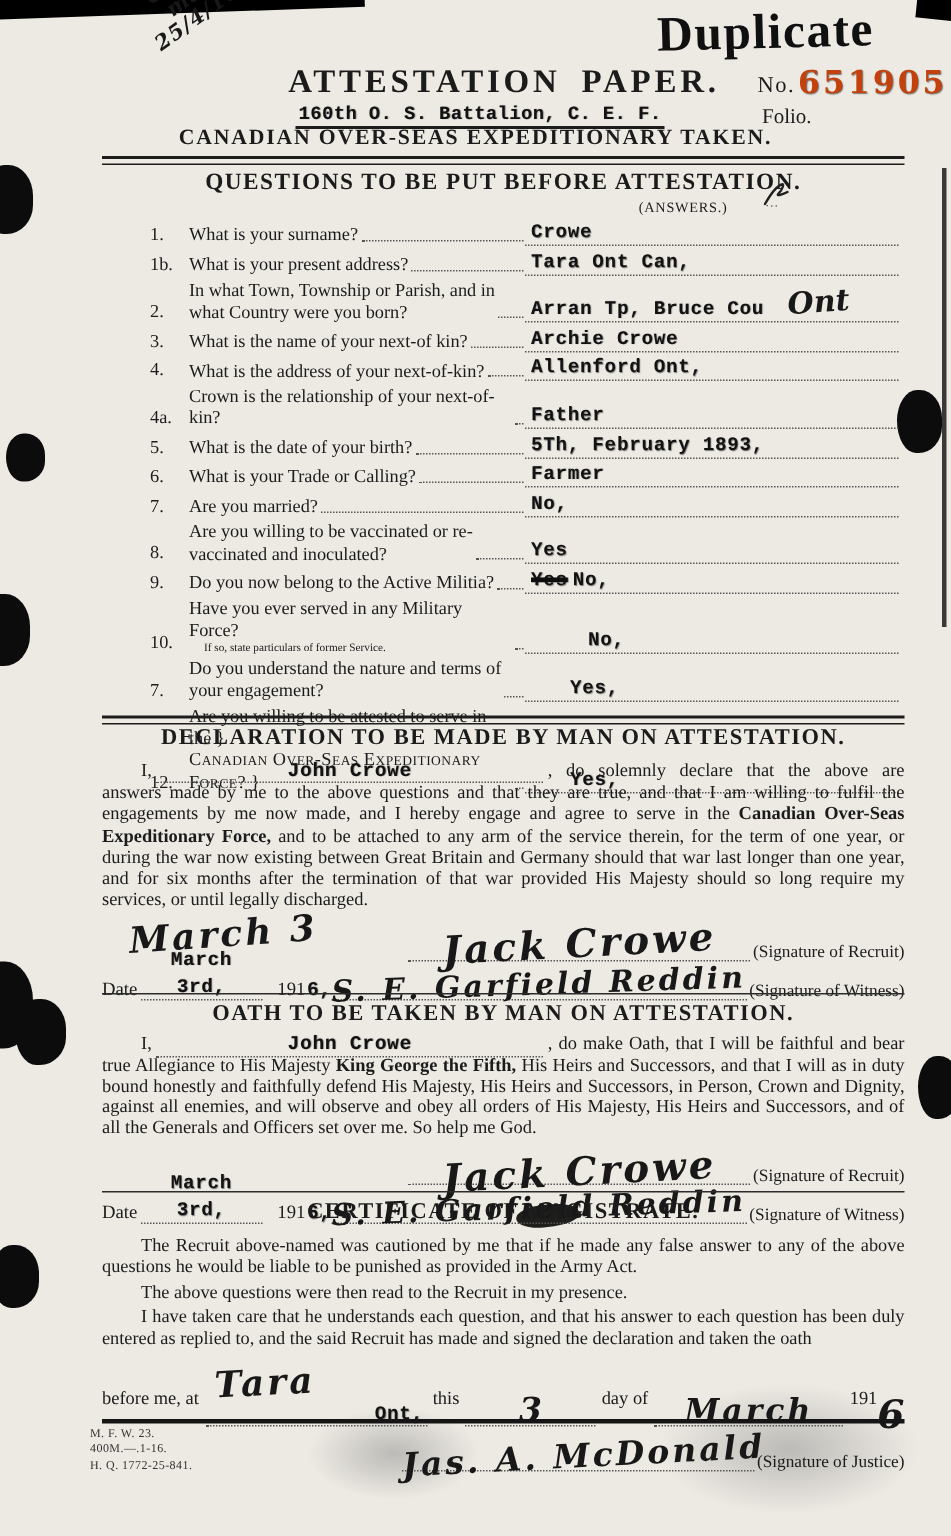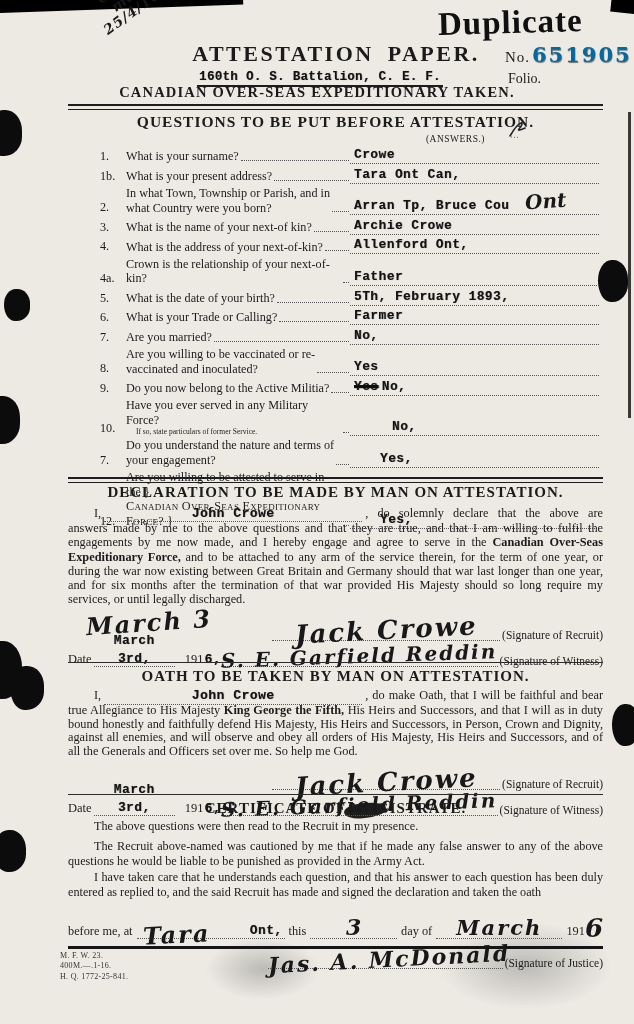--- a/index.html
+++ b/index.html
@@ -34,21 +34,21 @@
     font-size:14px;line-height:1.05;letter-spacing:1px;text-align:center;}
   .duplicate{left:438px;top:4px;font-size:33px;font-weight:600;letter-spacing:1px;
     transform:rotate(-1.5deg);color:#101010;}
   .main-title{left:146px;top:41px;width:380px;text-align:center;font-size:22px;
     font-weight:bold;letter-spacing:2.5px;word-spacing:6px;}
   .battalion-wrap{left:130px;top:66px;width:380px;text-align:center;}
   .battalion{display:inline-block;font-size:12.5px;border-bottom:2px solid #1c1c1c;
     padding:0 2px 1px 2px;letter-spacing:.3px;}
   .no-label{left:505px;top:49px;font-size:15px;letter-spacing:1px;}
   .serial{left:532px;top:42px;font-family:"DejaVu Serif", serif;font-weight:bold;
-    font-size:21px;letter-spacing:2px;color:#0369a1;text-shadow:.6px .6px .8px rgba(40,40,40,.6);}
+    font-size:21px;letter-spacing:2px;color:#c2410c;text-shadow:.6px .6px .8px rgba(40,40,40,.6);}
   .folio{left:508px;top:71px;font-size:14px;}
   .subtitle{left:67px;top:84px;width:500px;text-align:center;font-size:14.5px;
     font-weight:bold;letter-spacing:1.2px;}
   
   .q-section{left:68px;top:113px;width:535px;}
   .q-heading{font-size:15.5px;}
   .answers-label{position:absolute;right:118px;top:21px;font-size:9.5px;letter-spacing:.5px;}
   .scribble{position:absolute;right:72px;top:8px;}
   .q-list{margin-top:16px;padding-left:32px;padding-right:4px;}
   .q-row{display:flex;align-items:flex-end;margin-bottom:2.5px;}
@@ -79,21 +79,21 @@
   .date-fill{width:152px;border-bottom:1px dotted #555;text-align:center;position:relative;}
   .date-fill .typed{font-size:12.8px;}
   .date-hw{position:absolute;left:-8px;top:-22px;font-size:24px;letter-spacing:2px;
     transform:rotate(-4deg);white-space:nowrap;}
   .year-printed{font-size:12.5px;padding:0 1px 0 10px;}
   .year-typed{font-size:13px;}
   .wit-fill{flex:1;border-bottom:1px dotted #555;position:relative;height:16px;text-align:center;}
   .wit-fill .hw-sig{top:-6px;}
   
   .cert-para{font-size:12.2px;line-height:1.18;text-align:justify;text-indent:26px;margin-top:2px;}
-  .before-row{display:flex;align-items:flex-end;margin-top:14px;height:26px;font-size:12.3px;}
+  .before-row{display:flex;margin-top:26px;height:26px;font-size:12.3px;}
   .b-fill{border-bottom:1px dotted #555;position:relative;text-align:center;}
   .place-fill{width:150px;}
   .place-hw{position:absolute;left:6px;top:-18px;font-size:24px;letter-spacing:2px;transform:rotate(-3deg);}
   .place-typed{position:absolute;right:2px;bottom:0;font-size:12.8px;}
   .day-fill{width:88px;}
   .day-hw{position:relative;top:2px;font-size:22px;}
   .month-fill{width:128px;}
   .month-hw{position:relative;top:2px;font-size:21px;letter-spacing:2px;}
   .year-hw-big{font-size:26px;position:relative;top:4px;}
   .blabel{padding:0 4px;white-space:nowrap;}
@@ -309,22 +309,22 @@
     <span class="wit-fill">
       <span class="hw hw-sig witness">S. E. Garfield Reddin</span>
     </span>
     <span class="sig-label">(Signature of Witness)</span>
   </div>
 </div>
 <div class="rule thin-rule" style="top:794px;"></div>
 
 <div class="abs para-section" style="top:800px;">
   <div class="sec-h">CERTIFICATE OF MAGISTRATE.</div>
+  <div class="cert-para" style="margin-top:6px;">The Recruit above-named was cautioned by me that if he made any false answer to any of the above questions he would be liable to be punished as provided in the Army Act.</div>
   <div class="cert-para">The above questions were then read to the Recruit in my presence.</div>
-  <div class="cert-para" style="margin-top:6px;">The Recruit above-named was cautioned by me that if he made any false answer to any of the above questions he would be liable to be punished as provided in the Army Act.</div>
   <div class="cert-para">I have taken care that he understands each question, and that his answer to each question has been duly entered as replied to, and the said Recruit has made and signed the declaration and taken the oath</div>
   <div class="before-row">
     <span class="blabel" style="padding-left:0;">before me, at</span>
     <span class="b-fill place-fill">
       <span class="hw place-hw">Tara</span>
       <span class="typed place-typed">Ont,</span>
     </span>
     <span class="blabel">this</span>
     <span class="b-fill day-fill">
       <span class="hw day-hw">3</span>

